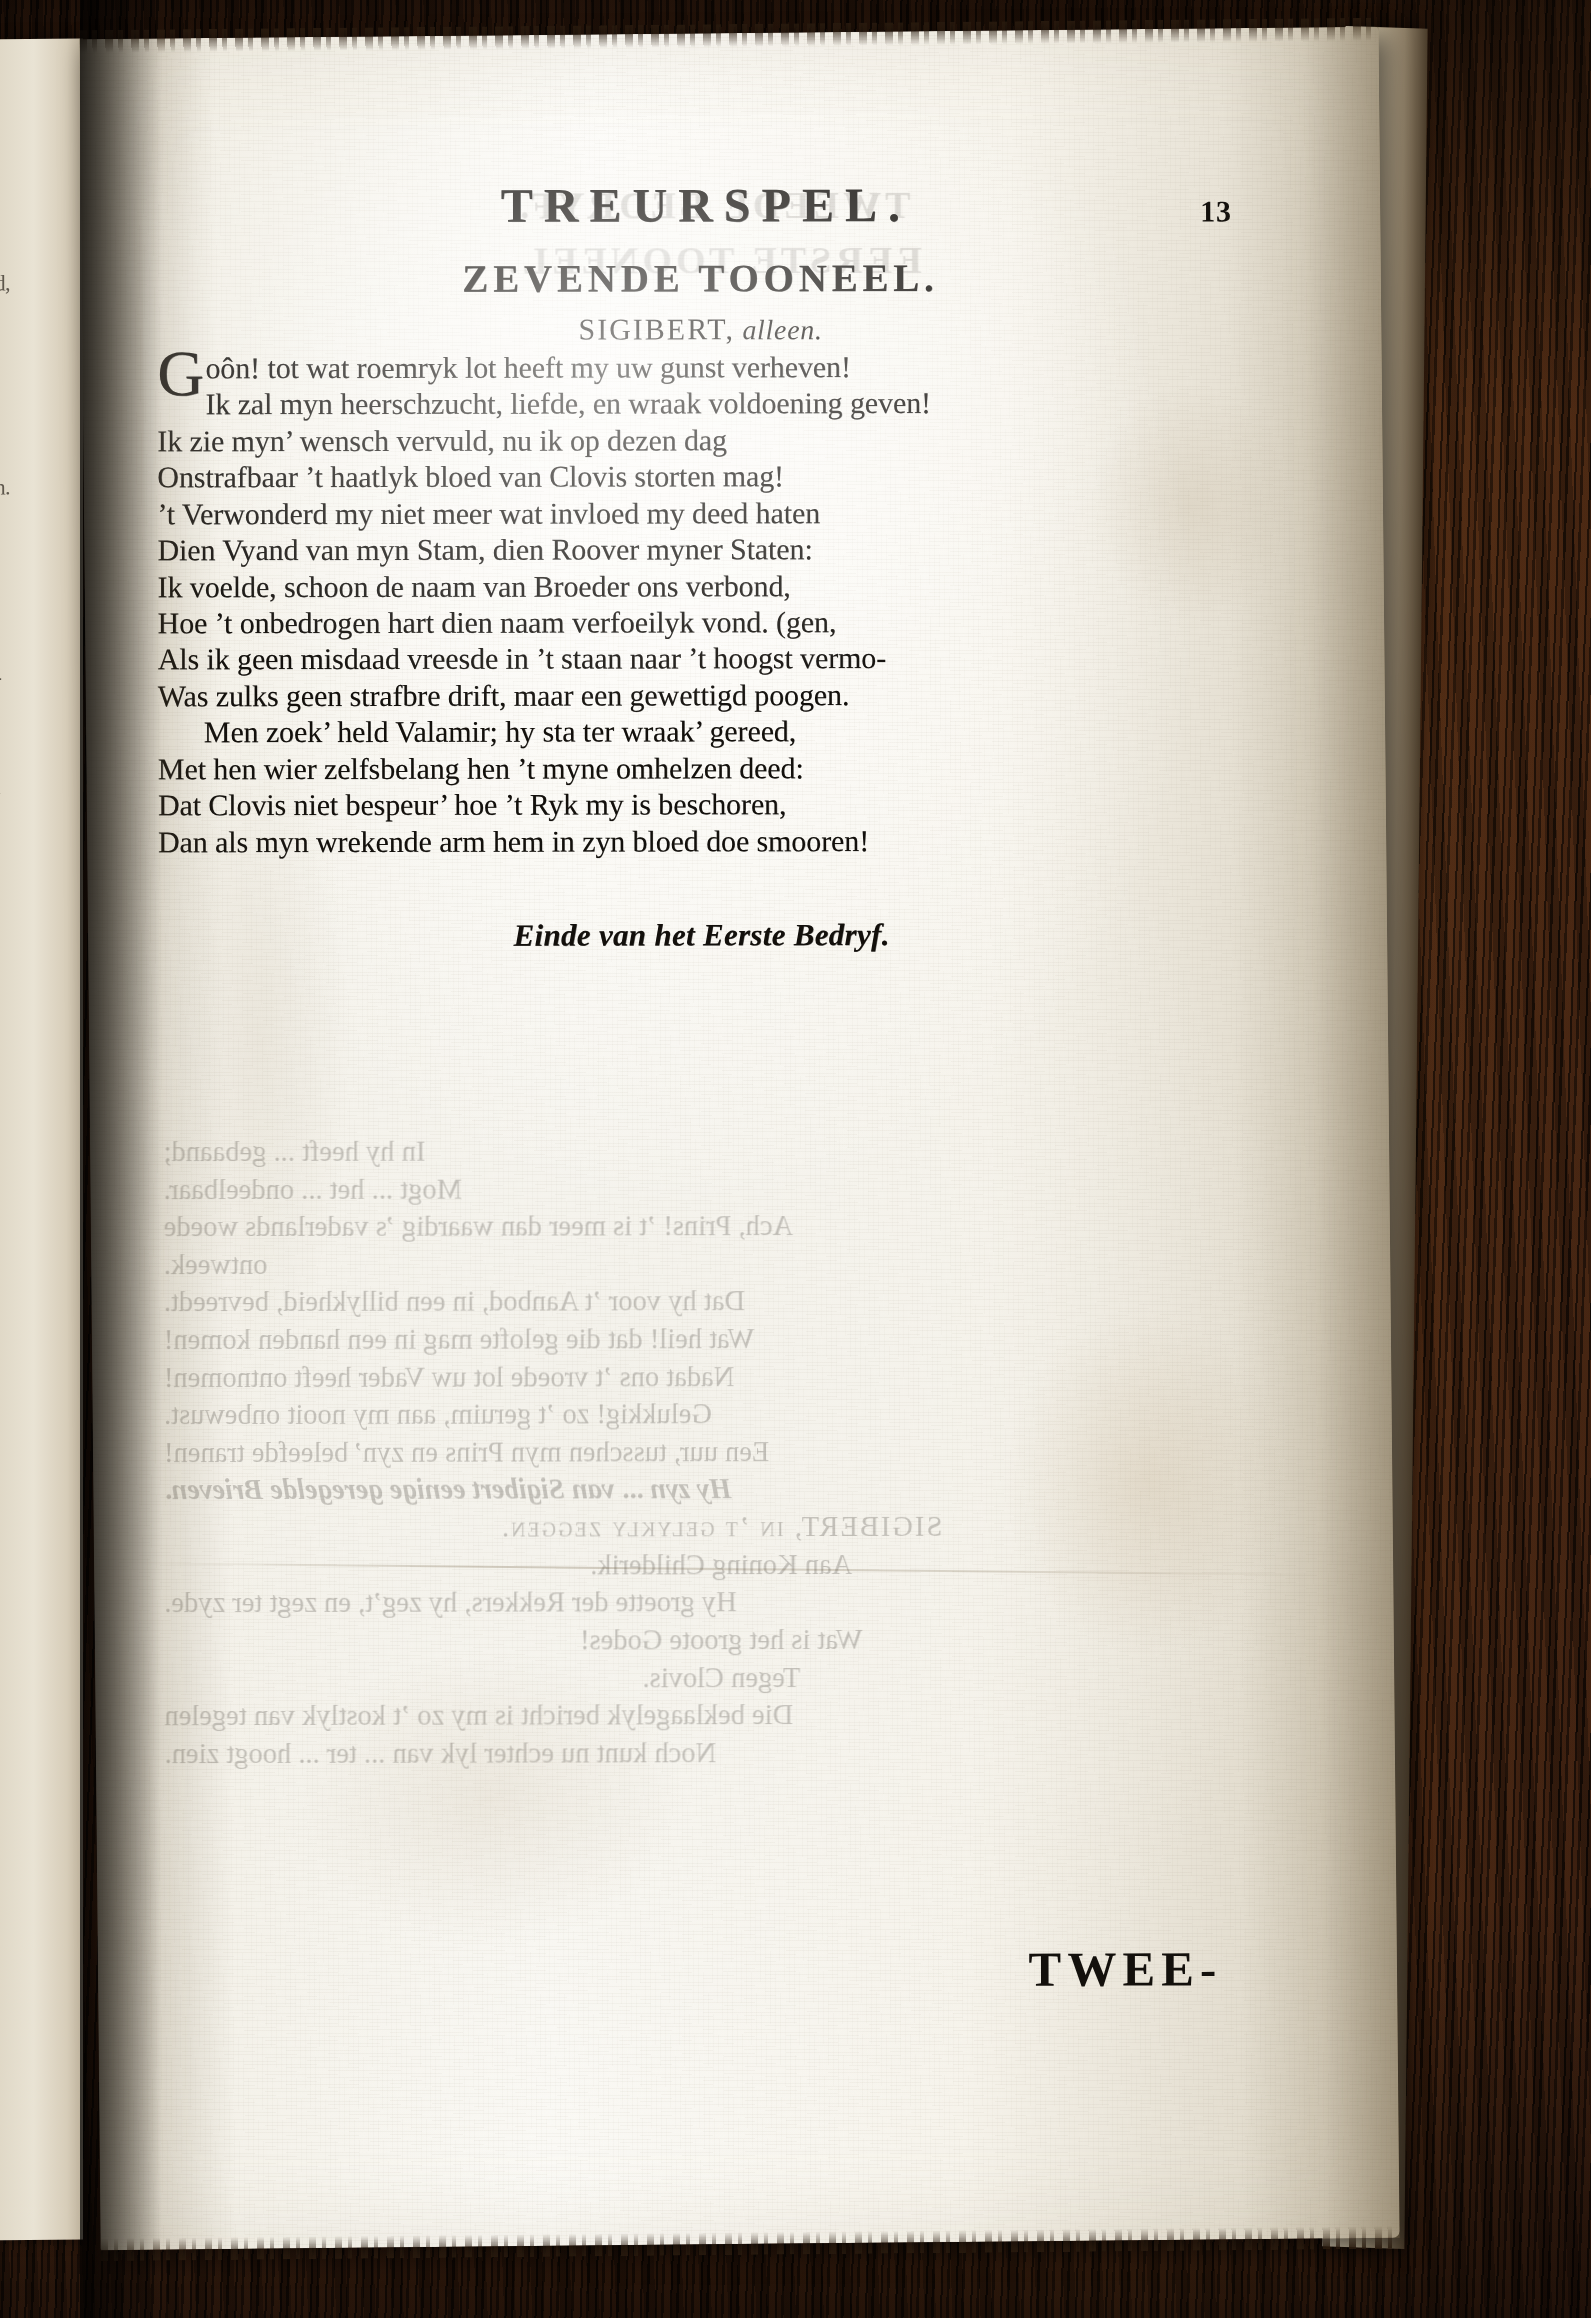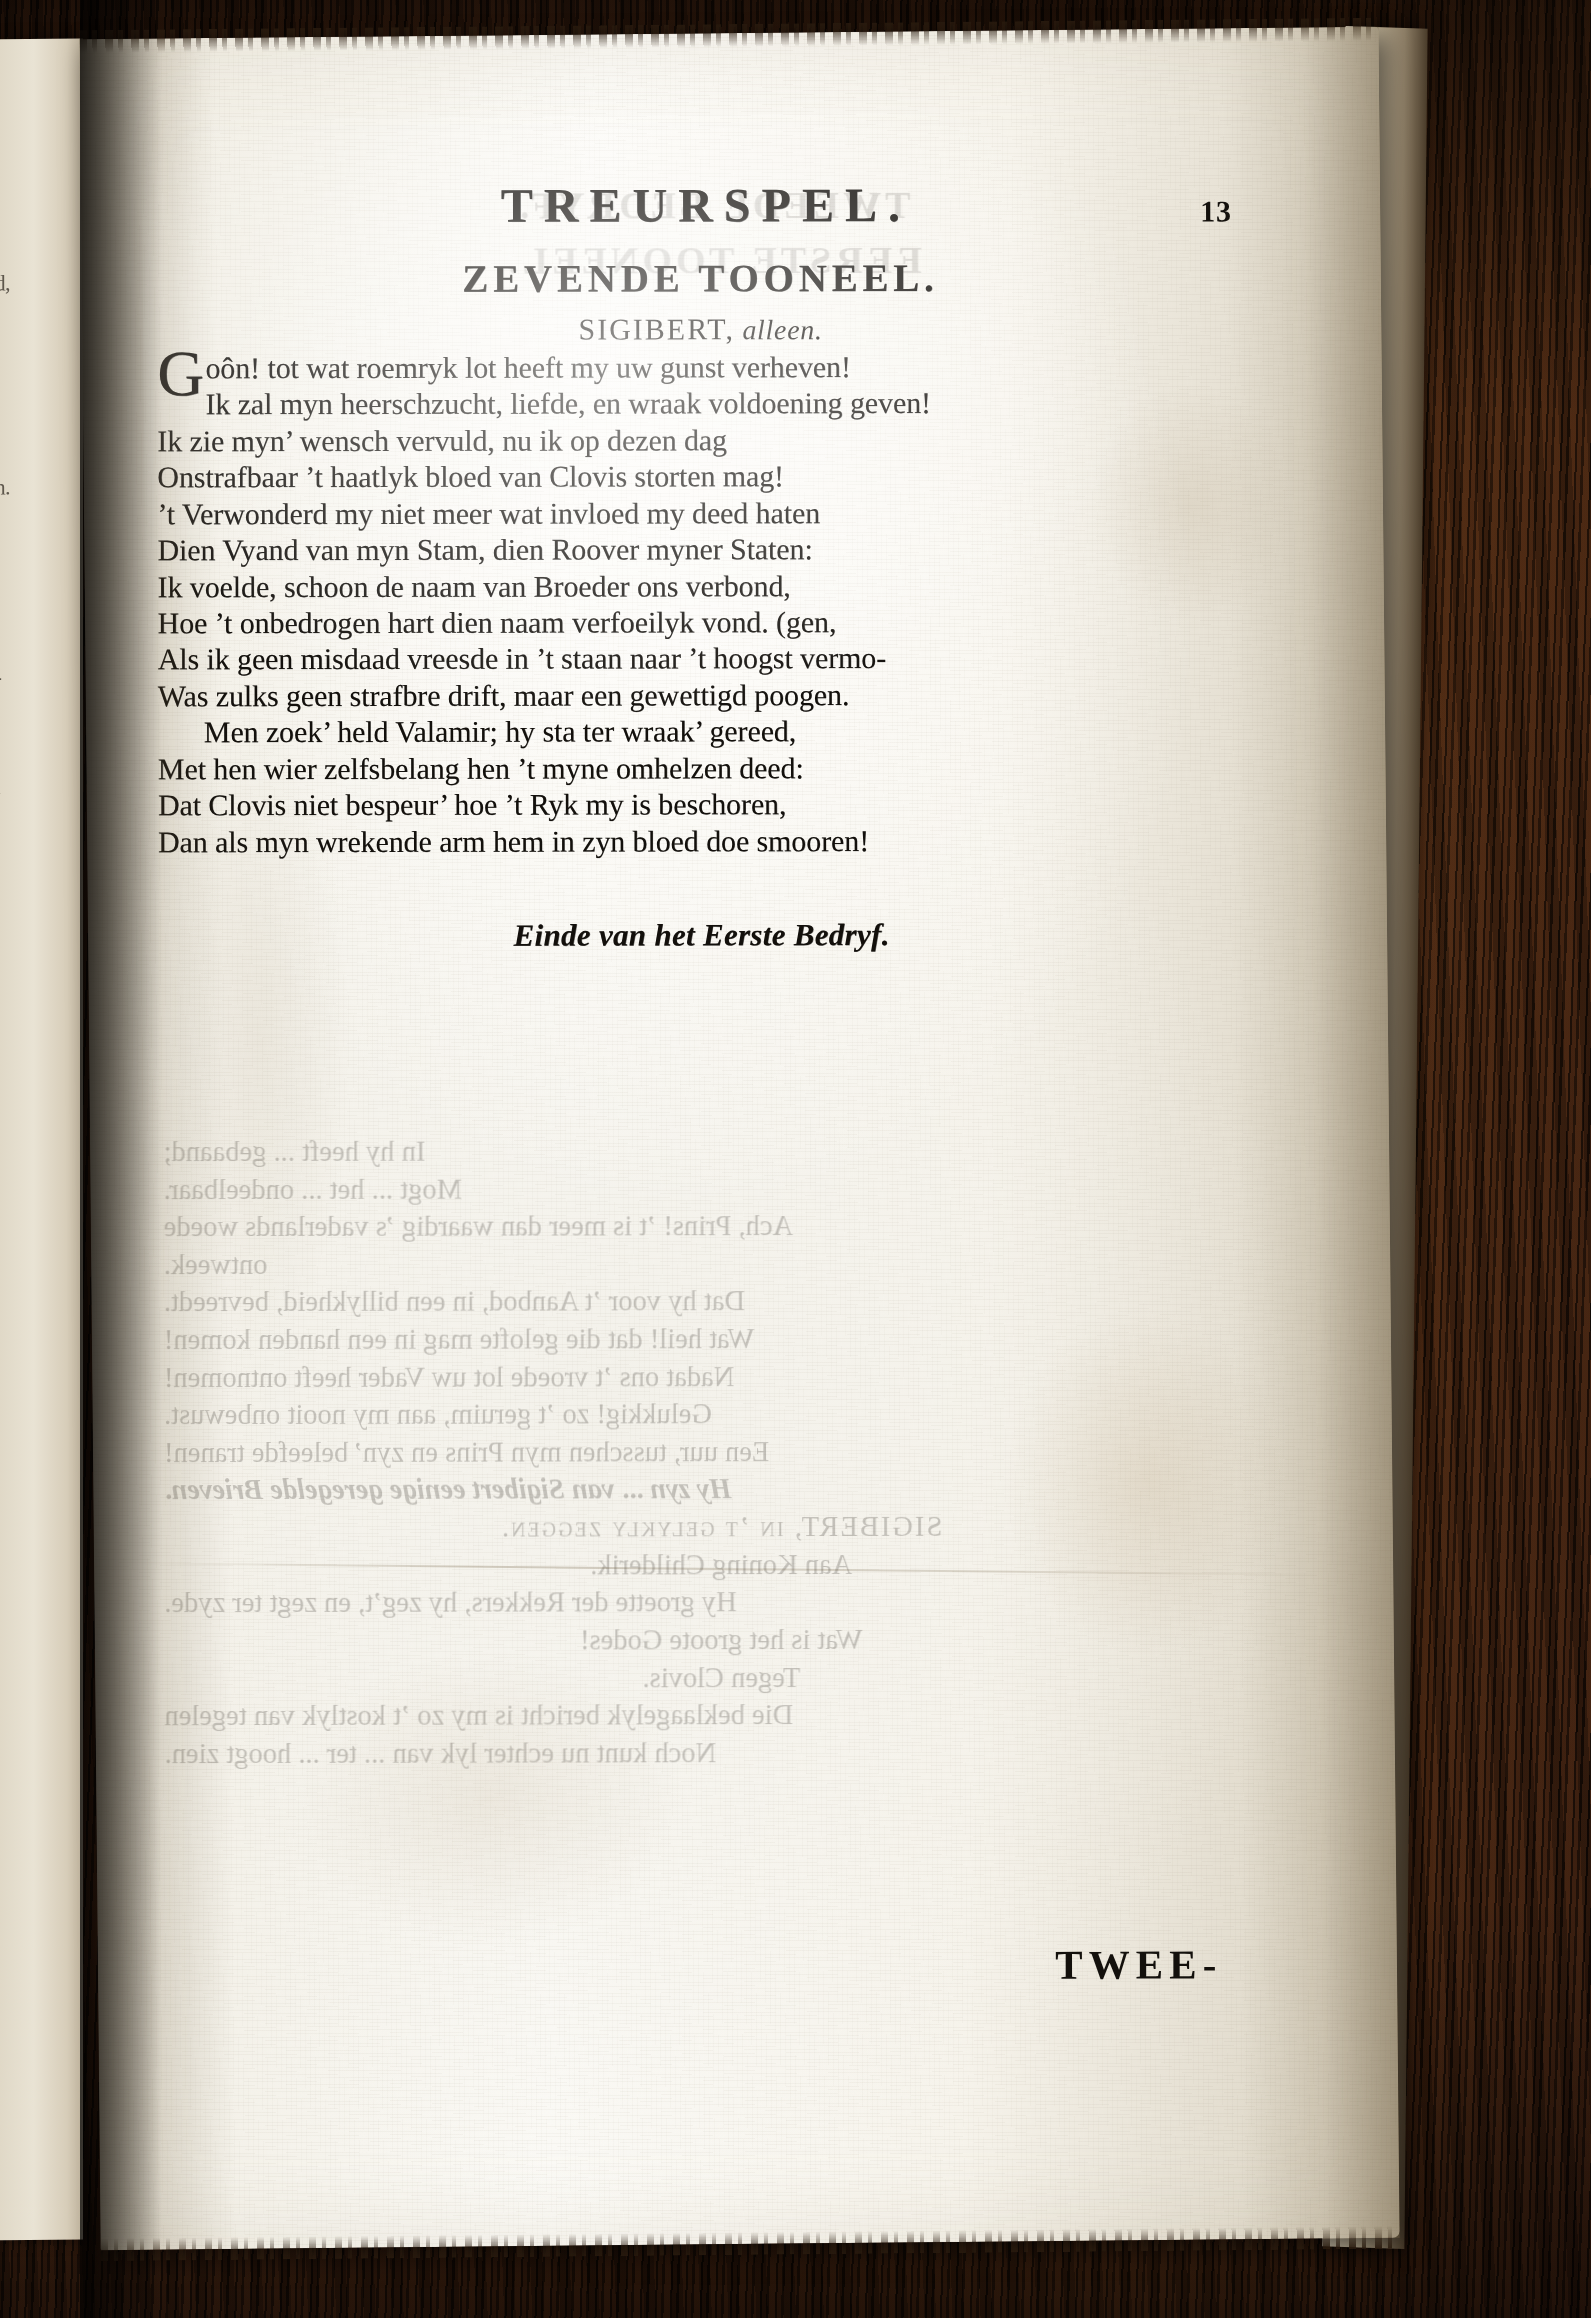--- a/index.html
+++ b/index.html
@@ -200,21 +200,21 @@
     font-weight: 700;
     font-size: 31px;
     margin-top: 58px;
     letter-spacing: 0.3px;
     text-shadow: 0.4px 0.3px 0 rgba(0,0,0,0.5);
   }
   .catchword {
     position: absolute;
     right: 24.5px;
     top: 1764px;
-    font-size: 41px;
+    font-size: 49px;
     font-weight: 700;
     letter-spacing: 6.1px;
   }
 
   
   .bleed {
     position: absolute;
     left: 71px;
     top: 1099px;
     width: 1114px;

